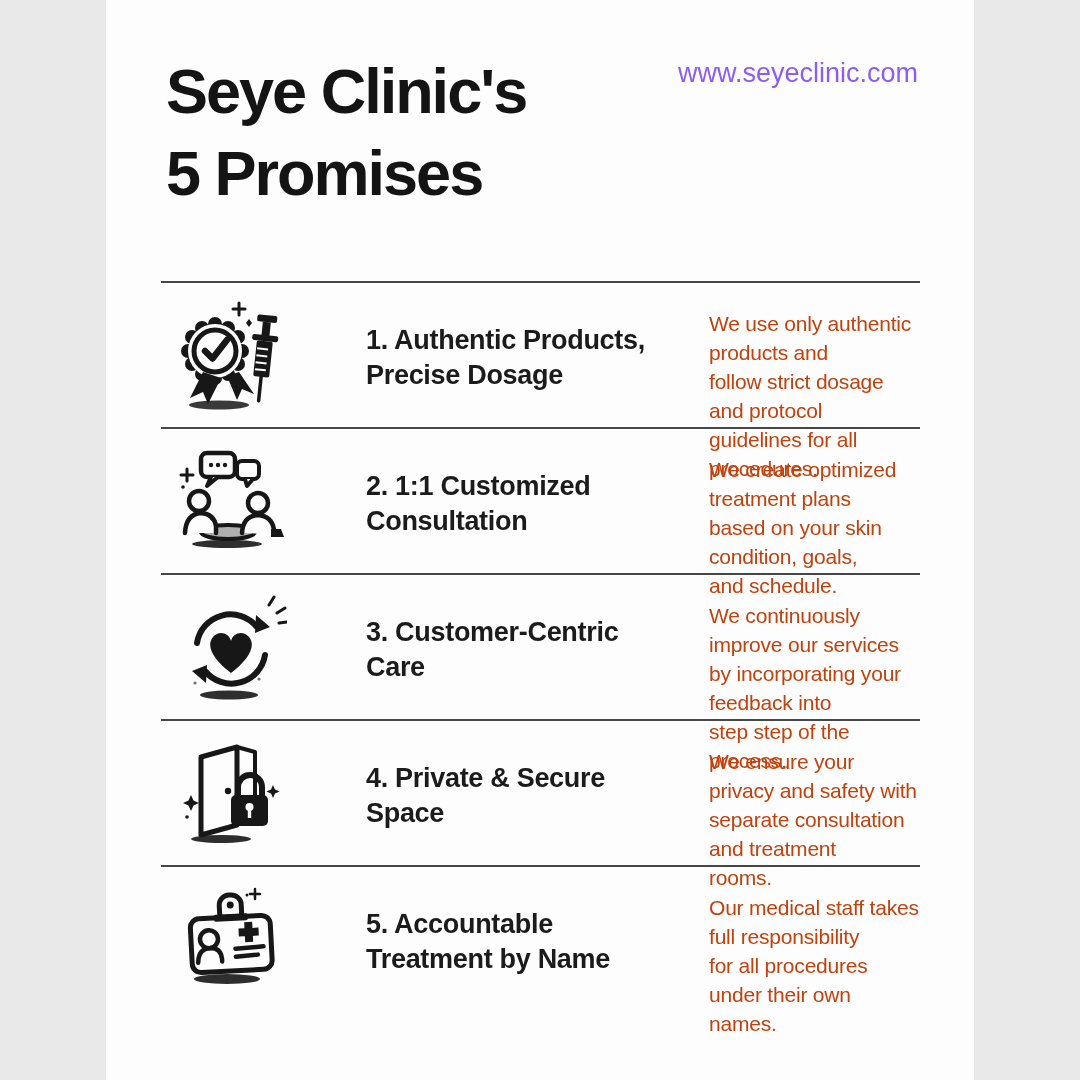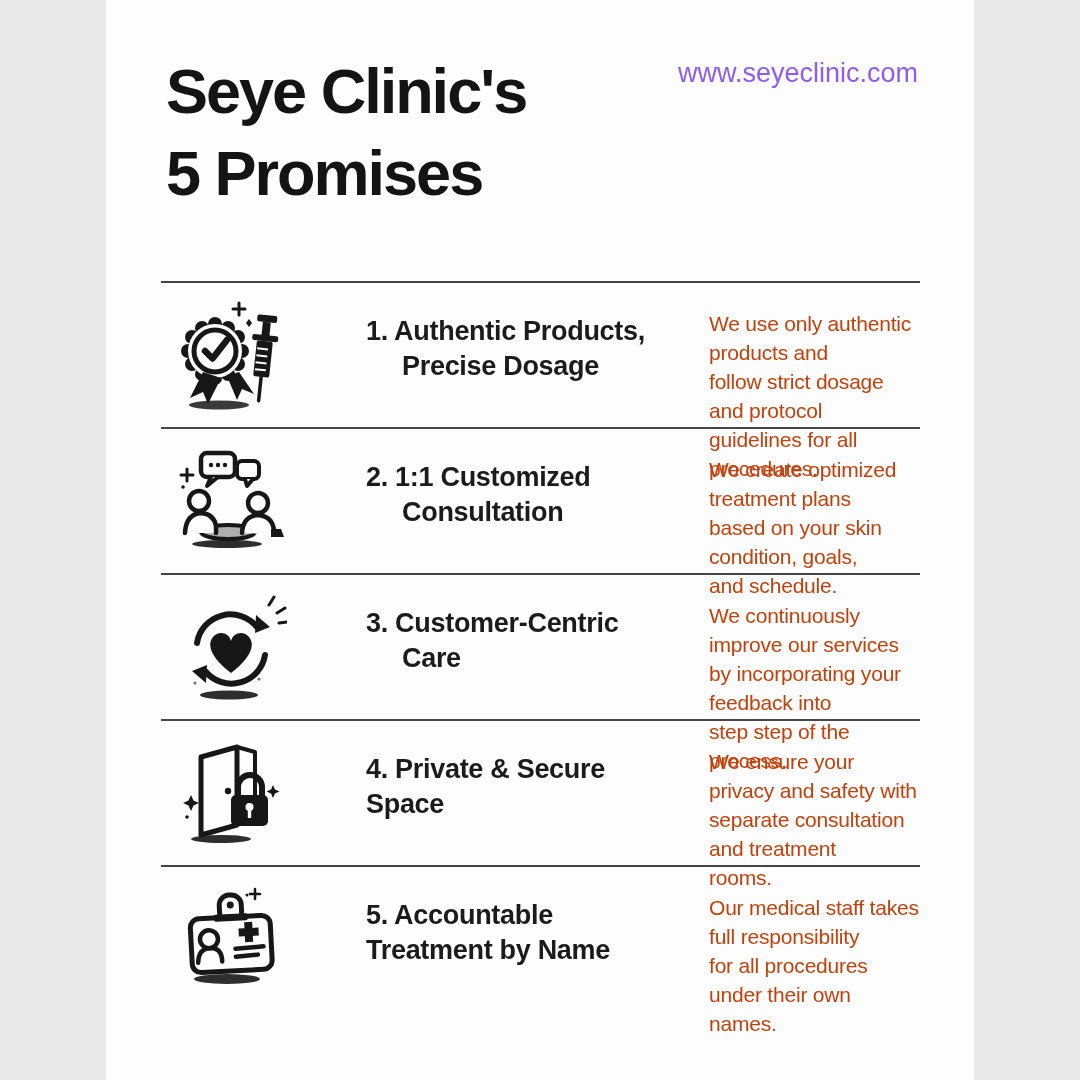--- a/index.html
+++ b/index.html
@@ -28,25 +28,25 @@
     display:grid;
     grid-template-columns:205px 343px 1fr;
     border-top:2px solid #474747;
     height:144px;
     box-sizing:content-box;
   }
   .row.last{height:auto;min-height:200px;}
   .icon-cell{padding:16px 0 0 14px;}
   .icon-cell svg{display:block;}
   .p-title{
-    padding-top:31px;
+    padding-top:40px;
     font-size:27px;font-weight:700;line-height:35px;
     letter-spacing:-0.3px;color:#1b1b1b;
   }
-  .p-title .ind{margin-left:36px;}
+  .p-title .ind{}
   .p-desc{
     padding-top:26px;
     font-size:21px;font-weight:400;line-height:29px;
     letter-spacing:-0.2px;color:#c2410c;
   }
   
   .stk{fill:none;stroke:#171717;stroke-linecap:round;stroke-linejoin:round;}
   .fil{fill:#171717;stroke:none;}
   .wfil{fill:#fdfdfd;}
 </style>

